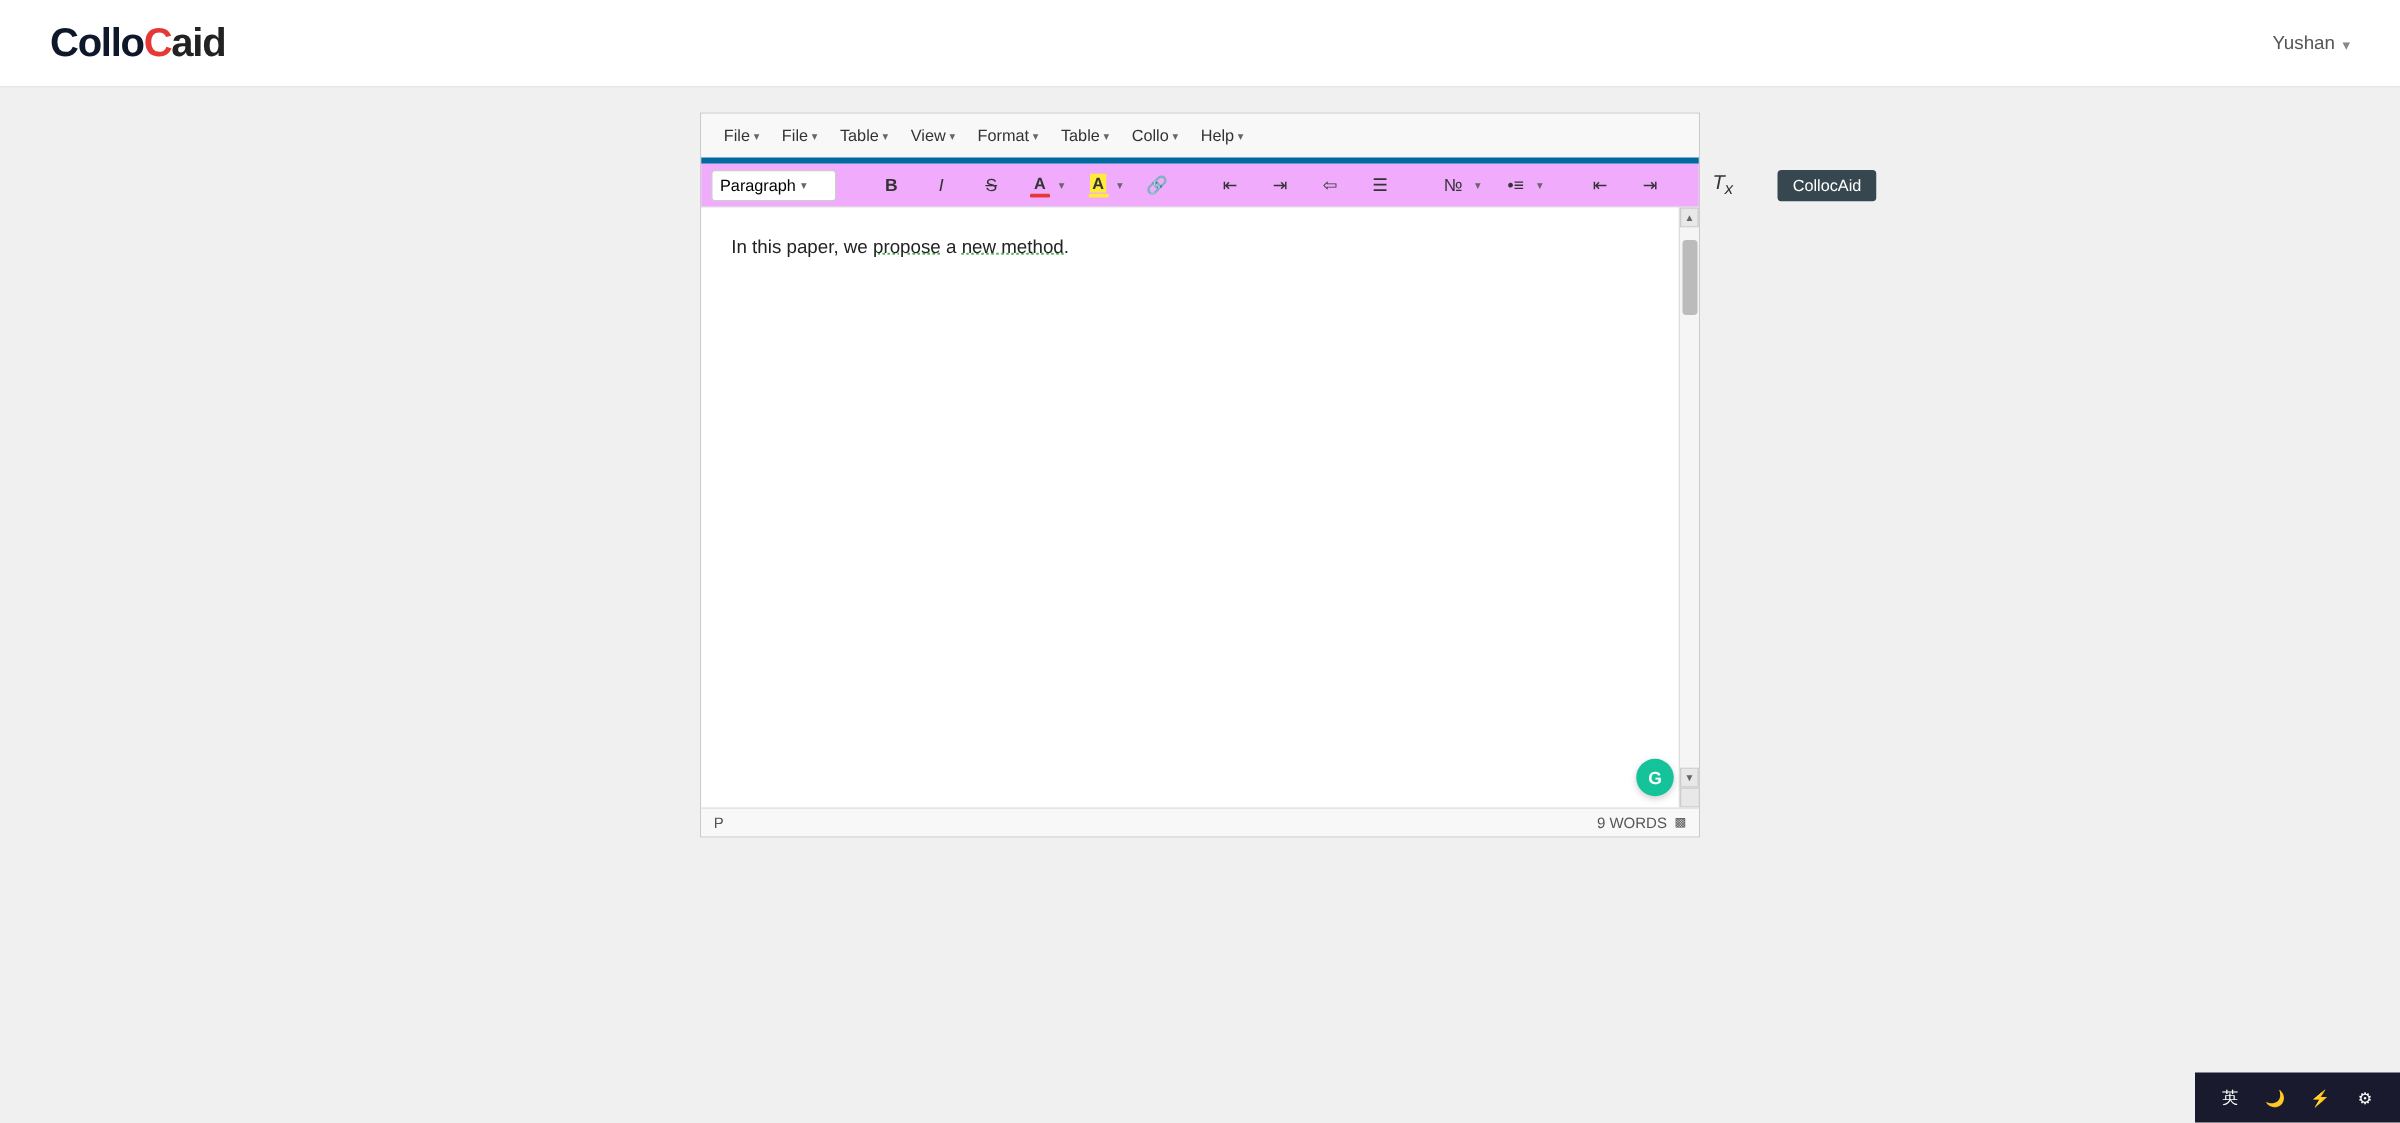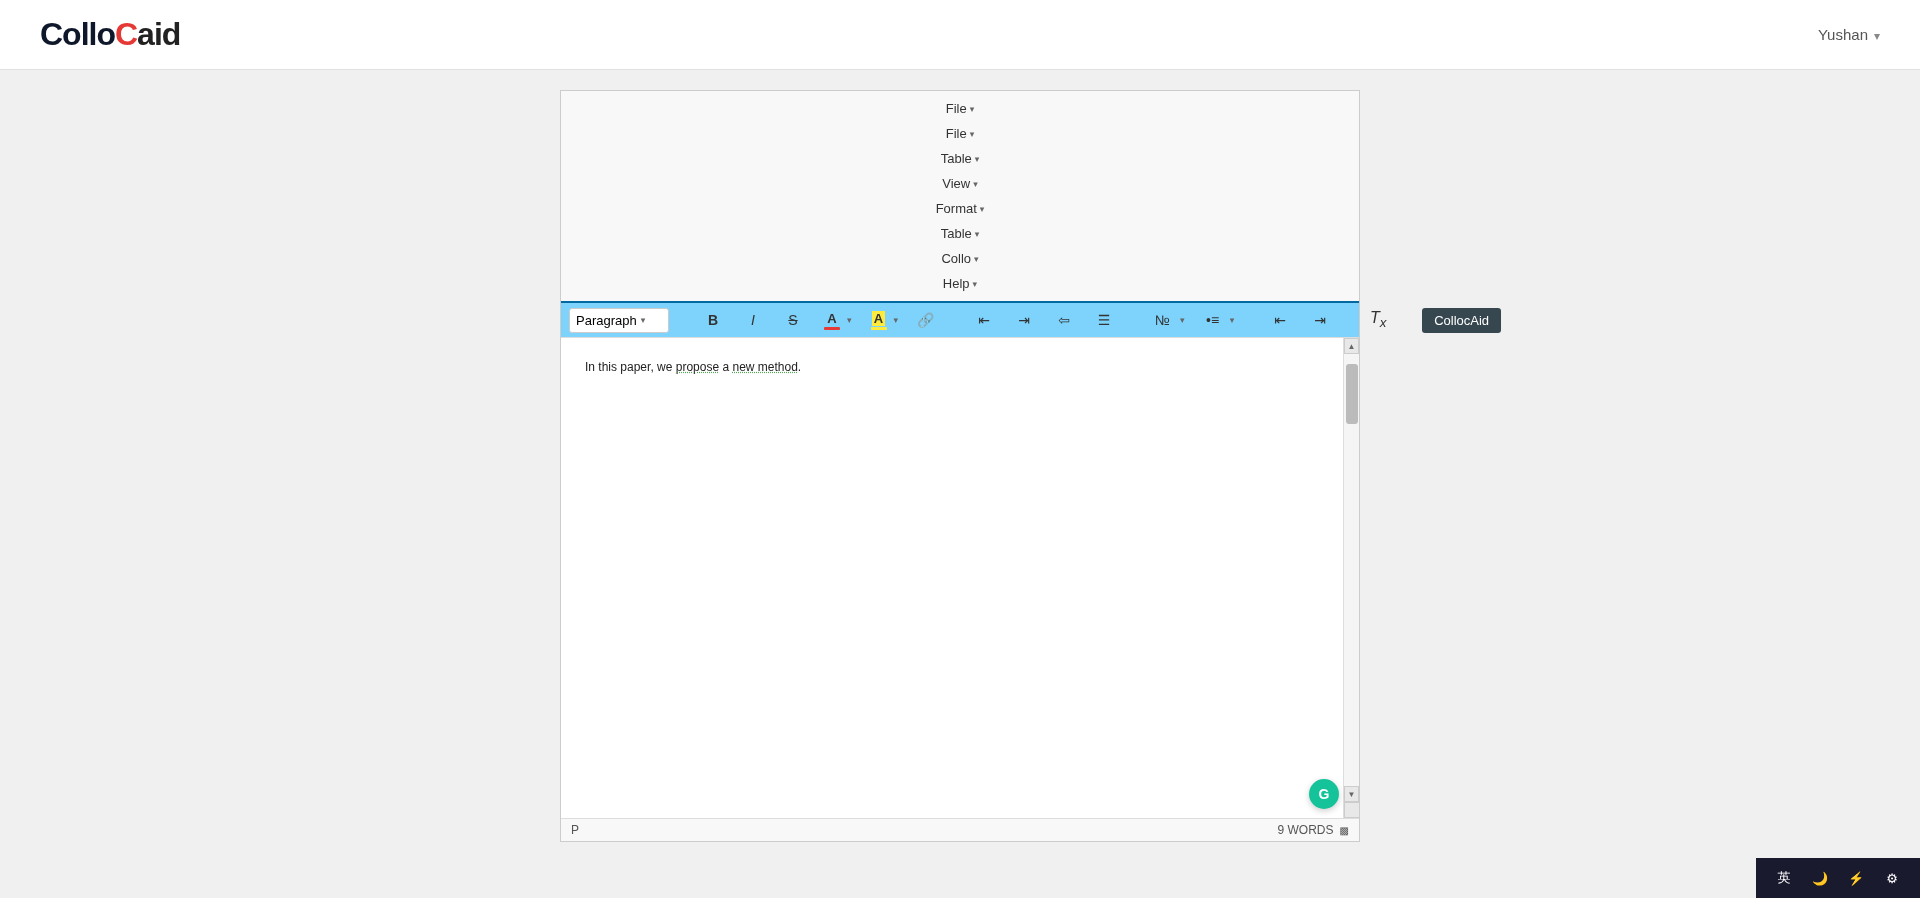--- a/index.html
+++ b/index.html
@@ -64,27 +64,26 @@
       background: #ffffff;
       border: 1px solid #ccc;
       display: flex;
       flex-direction: column;
       position: relative;
     }
 
     
     .menu-bar {
       display: flex;
-      align-items: center;
+      align-items: flex-start;
       padding: 6px 10px;
-      border-bottom: 2px solid #0369a1;
+      border-bottom: 5px solid #0369a1;
       background: #f8f8f8;
       gap: 2px;
       flex-wrap: wrap;
-      flex-direction: column;
     }
 
     .menu-item {
       padding: 4px 8px;
       cursor: pointer;
       font-size: 13px;
       color: #333;
       border-radius: 3px;
       display: flex;
       align-items: center;
@@ -93,21 +92,21 @@
       user-select: none;
     }
     .menu-item .menu-arrow { font-size: 9px; color: #666; }
 
     
     .toolbar {
       display: flex;
       align-items: center;
       padding: 4px 8px;
       border-bottom: 1px solid #ddd;
-      background: #7dd3fc;
+      background: #f0abfc;
       gap: 12px;
       flex-wrap: nowrap;
     }
 
     .toolbar-select {
       padding: 4px 6px;
       font-size: 13px;
       border: 1px solid #ccc;
       background: white;
       cursor: pointer;
@@ -181,21 +180,21 @@
       min-height: 480px;
       padding: 20px 24px;
       font-size: 15px;
       color: #222;
       line-height: 1.6;
       outline: none;
       background: white;
     }
 
     .editor-text {
-      font-size: 12px;
+      font-size: 15px;
       color: #222;
     }
 
     
     .squiggly-green {
       text-decoration: underline;
       text-decoration-style: dotted;
       text-decoration-color: #4caf50;
     }
 

